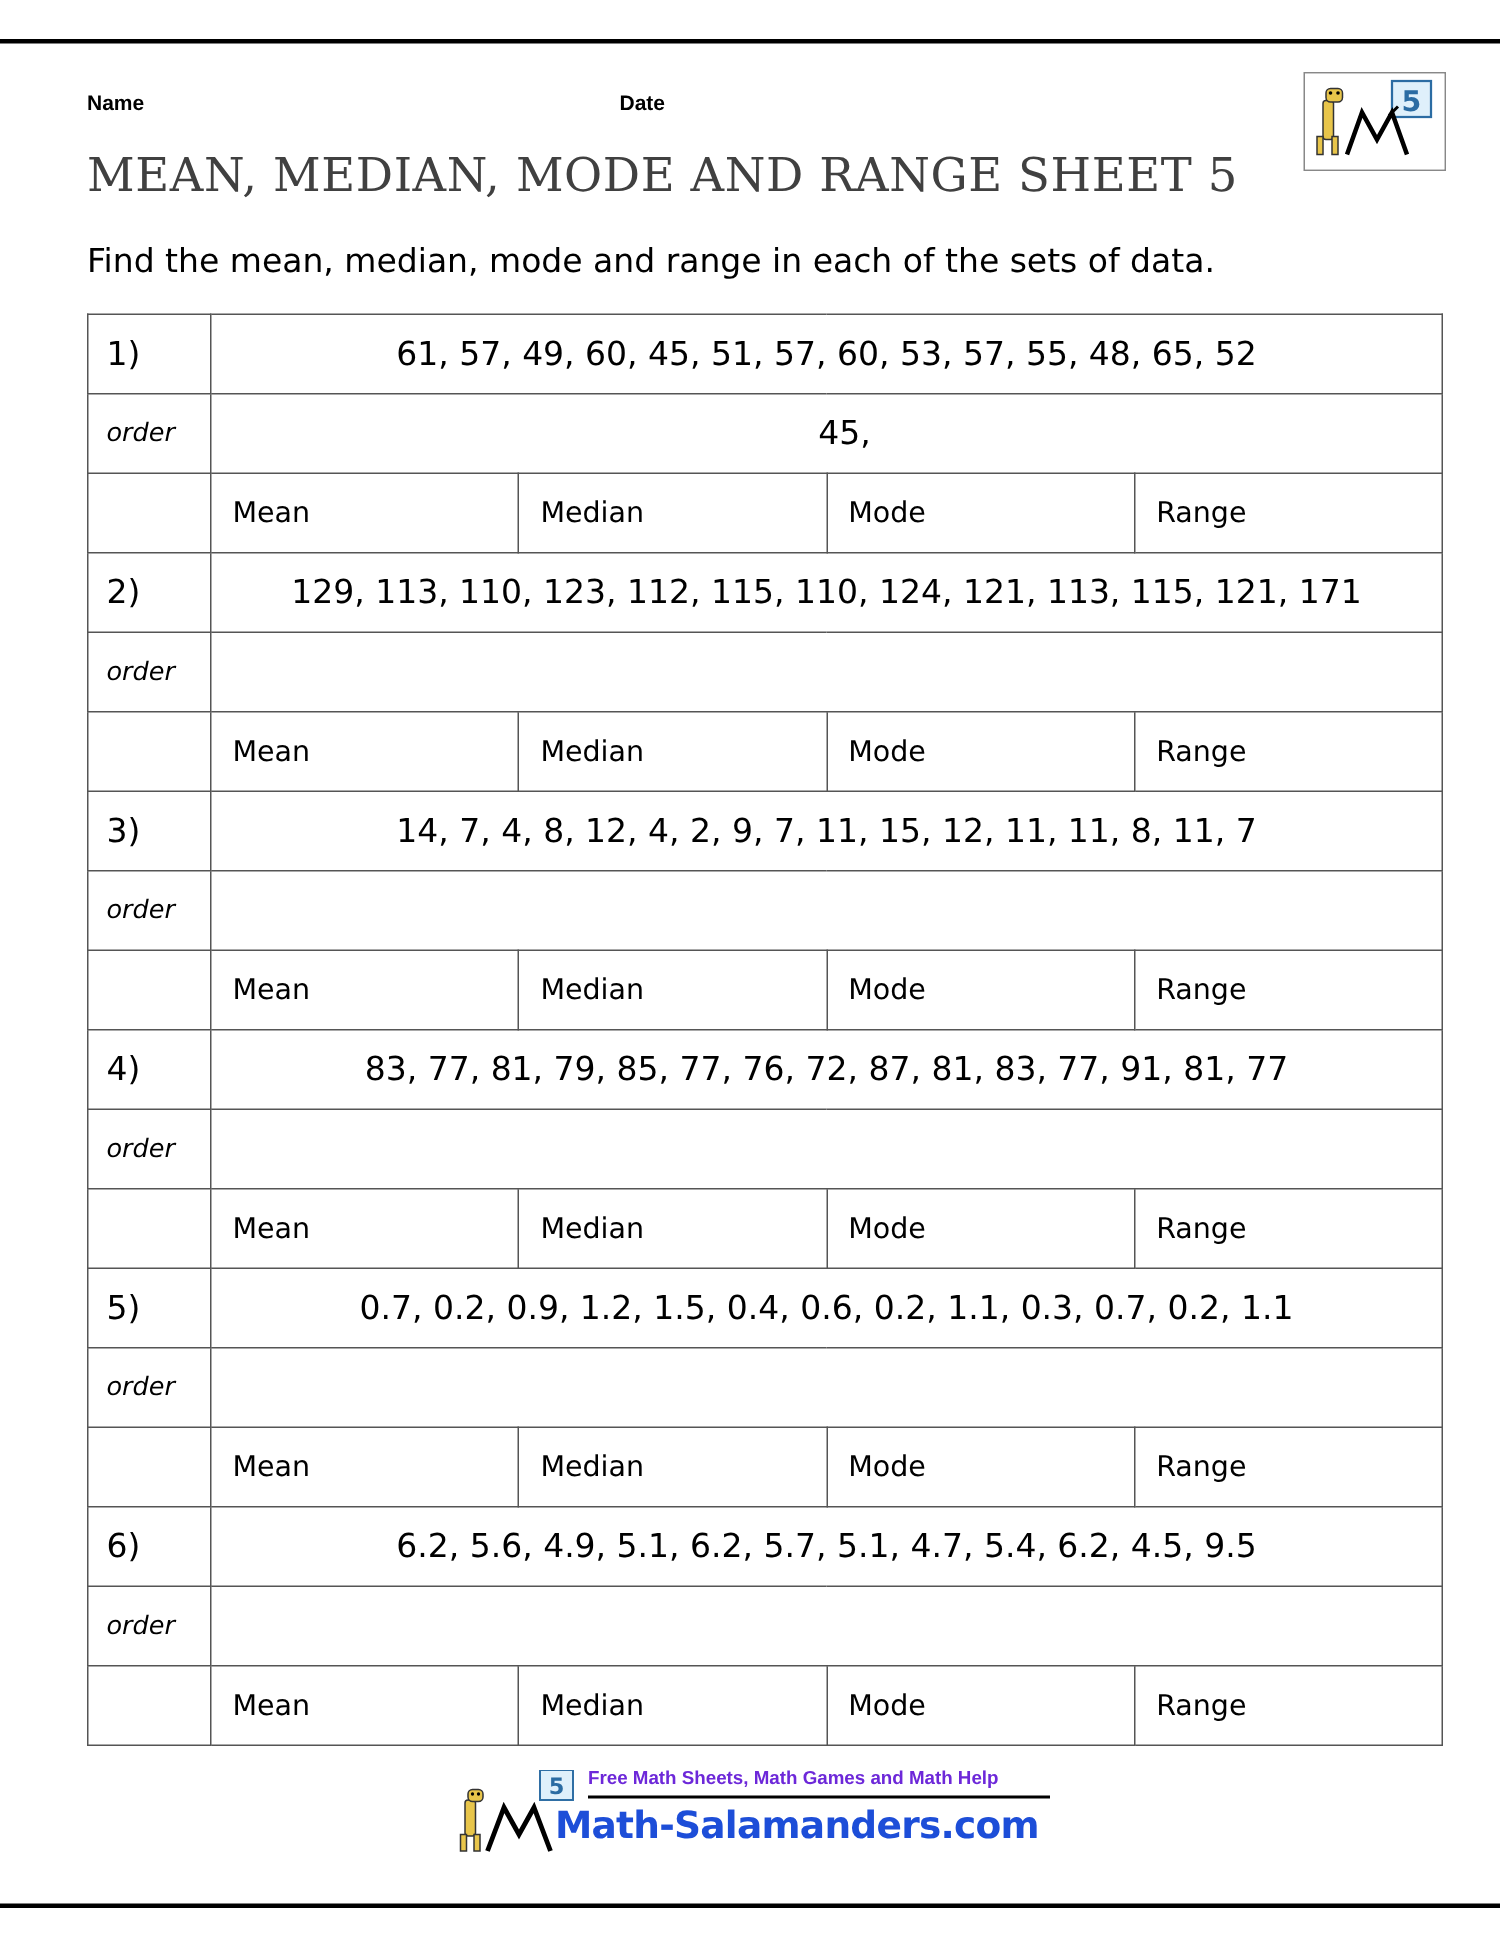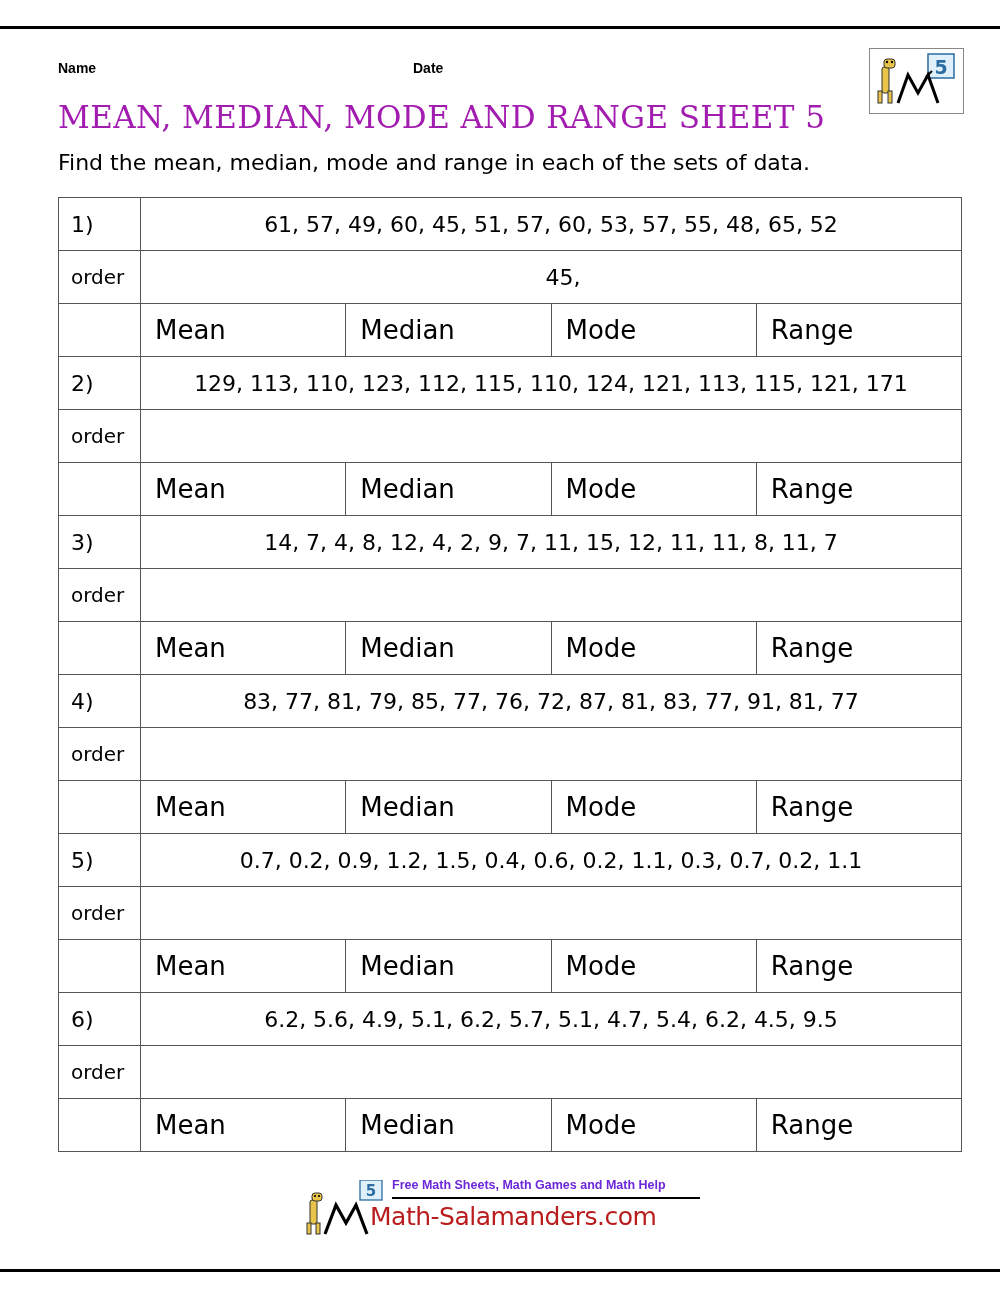--- a/index.html
+++ b/index.html
@@ -56,67 +56,68 @@
     top: 12px;
   }
   .meta-date {
     position: absolute;
     left: 355px;
     top: 12px;
   }
   .title {
     font-family: "DejaVu Serif", serif;
     font-size: 31px;
-    color: #a21caf;
+    color: #404040;
     letter-spacing: 0.4px;
     margin-top: 26px;
     line-height: 1.1;
     white-space: nowrap;
   }
   .subtitle {
     font-family: "DejaVu Sans", sans-serif;
     font-size: 22px;
     color: #000000;
-    margin-top: 16px;
+    margin-top: 28px;
   }
   table.sheet {
     margin-top: 22px;
     border-collapse: collapse;
     width: 904px;
     table-layout: fixed;
   }
   table.sheet td {
     border: 1px solid #555555;
     padding: 0;
     vertical-align: middle;
   }
   .c-label {
     width: 69px;
     height: 52px;
     font-size: 22px;
     padding-left: 12px !important;
   }
   .c-label.small {
-    font-size: 20px;
+    font-size: 17px;
+    font-style: italic;
   }
   .c-data {
     height: 52px;
     font-size: 22px;
     text-align: center;
     padding: 0 10px !important;
   }
   .c-order {
     height: 52px;
     font-size: 22px;
     padding-left: 24px !important;
     text-align: center;
   }
   .c-head {
     height: 52px;
-    font-size: 26px;
+    font-size: 19px;
     padding-left: 14px !important;
   }
   .logo-box {
     position: absolute;
     top: 48px;
     left: 869px;
     width: 93px;
     height: 64px;
     border: 1px solid #888888;
     background: #ffffff;
@@ -153,23 +154,23 @@
     width: 308px;
     height: 2px;
     background: #000000;
   }
   .footer-url {
     position: absolute;
     left: 70px;
     top: 30px;
     font-family: "DejaVu Sans", sans-serif;
     font-size: 25px;
-    font-weight: normal;
+    font-weight: bold;
     letter-spacing: -0.5px;
-    color: #b91c1c;
+    color: #1d4ed8;
     white-space: nowrap;
   }
   .footer-logo {
     position: absolute;
     left: 0;
     top: 8px;
   }
 </style>
 </head>
 <body>

